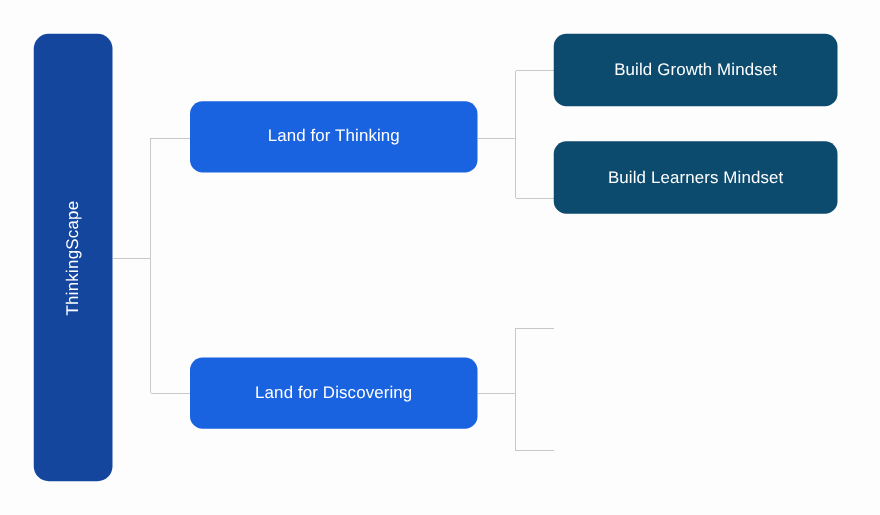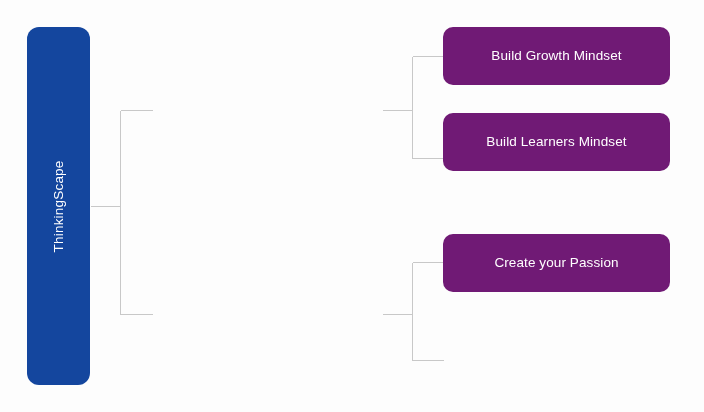--- a/index.html
+++ b/index.html
@@ -57,21 +57,21 @@
     background: #1a63e0;
     font-size: 13.5px;
     letter-spacing: 0.1px;
   }
   .node-branch.b1 { top: 81px; }
   .node-branch.b2 { top: 286px; }
   .node-leaf {
     left: 443px;
     width: 227px;
     height: 58px;
-    background: #701a75;
+    background: #0c4a6e;
     font-size: 13.5px;
     letter-spacing: 0.1px;
   }
   .node-leaf.l1 { top: 27px; }
   .node-leaf.l2 { top: 113px; }
   .node-leaf.l3 { top: 234px; }
   .node-leaf.l4 { top: 332px; }
 </style>
 </head>
 <body>
@@ -97,28 +97,31 @@
       <path d="M412.5 262.5 V360.5"></path>
       <path d="M412.5 262.5 H443.5"></path>
       <path d="M412.5 360.5 H443.5"></path>
     </g>
   </svg>
 
   <div class="node node-root">
     <span class="vlabel">ThinkingScape</span>
   </div>
 
+  <div class="node node-branch b1">
+    <span>Land for Thinking</span>
+  </div>
 
+  <div class="node node-branch b2">
+    <span>Land for Discovering</span>
+  </div>
 
   <div class="node node-leaf l1">
     <span>Build Growth Mindset</span>
   </div>
 
   <div class="node node-leaf l2">
     <span>Build Learners Mindset</span>
   </div>
 
-  <div class="node node-leaf l3">
-    <span>Create your Passion</span>
-  </div>
 
 
 </div>
 
 </body></html>

